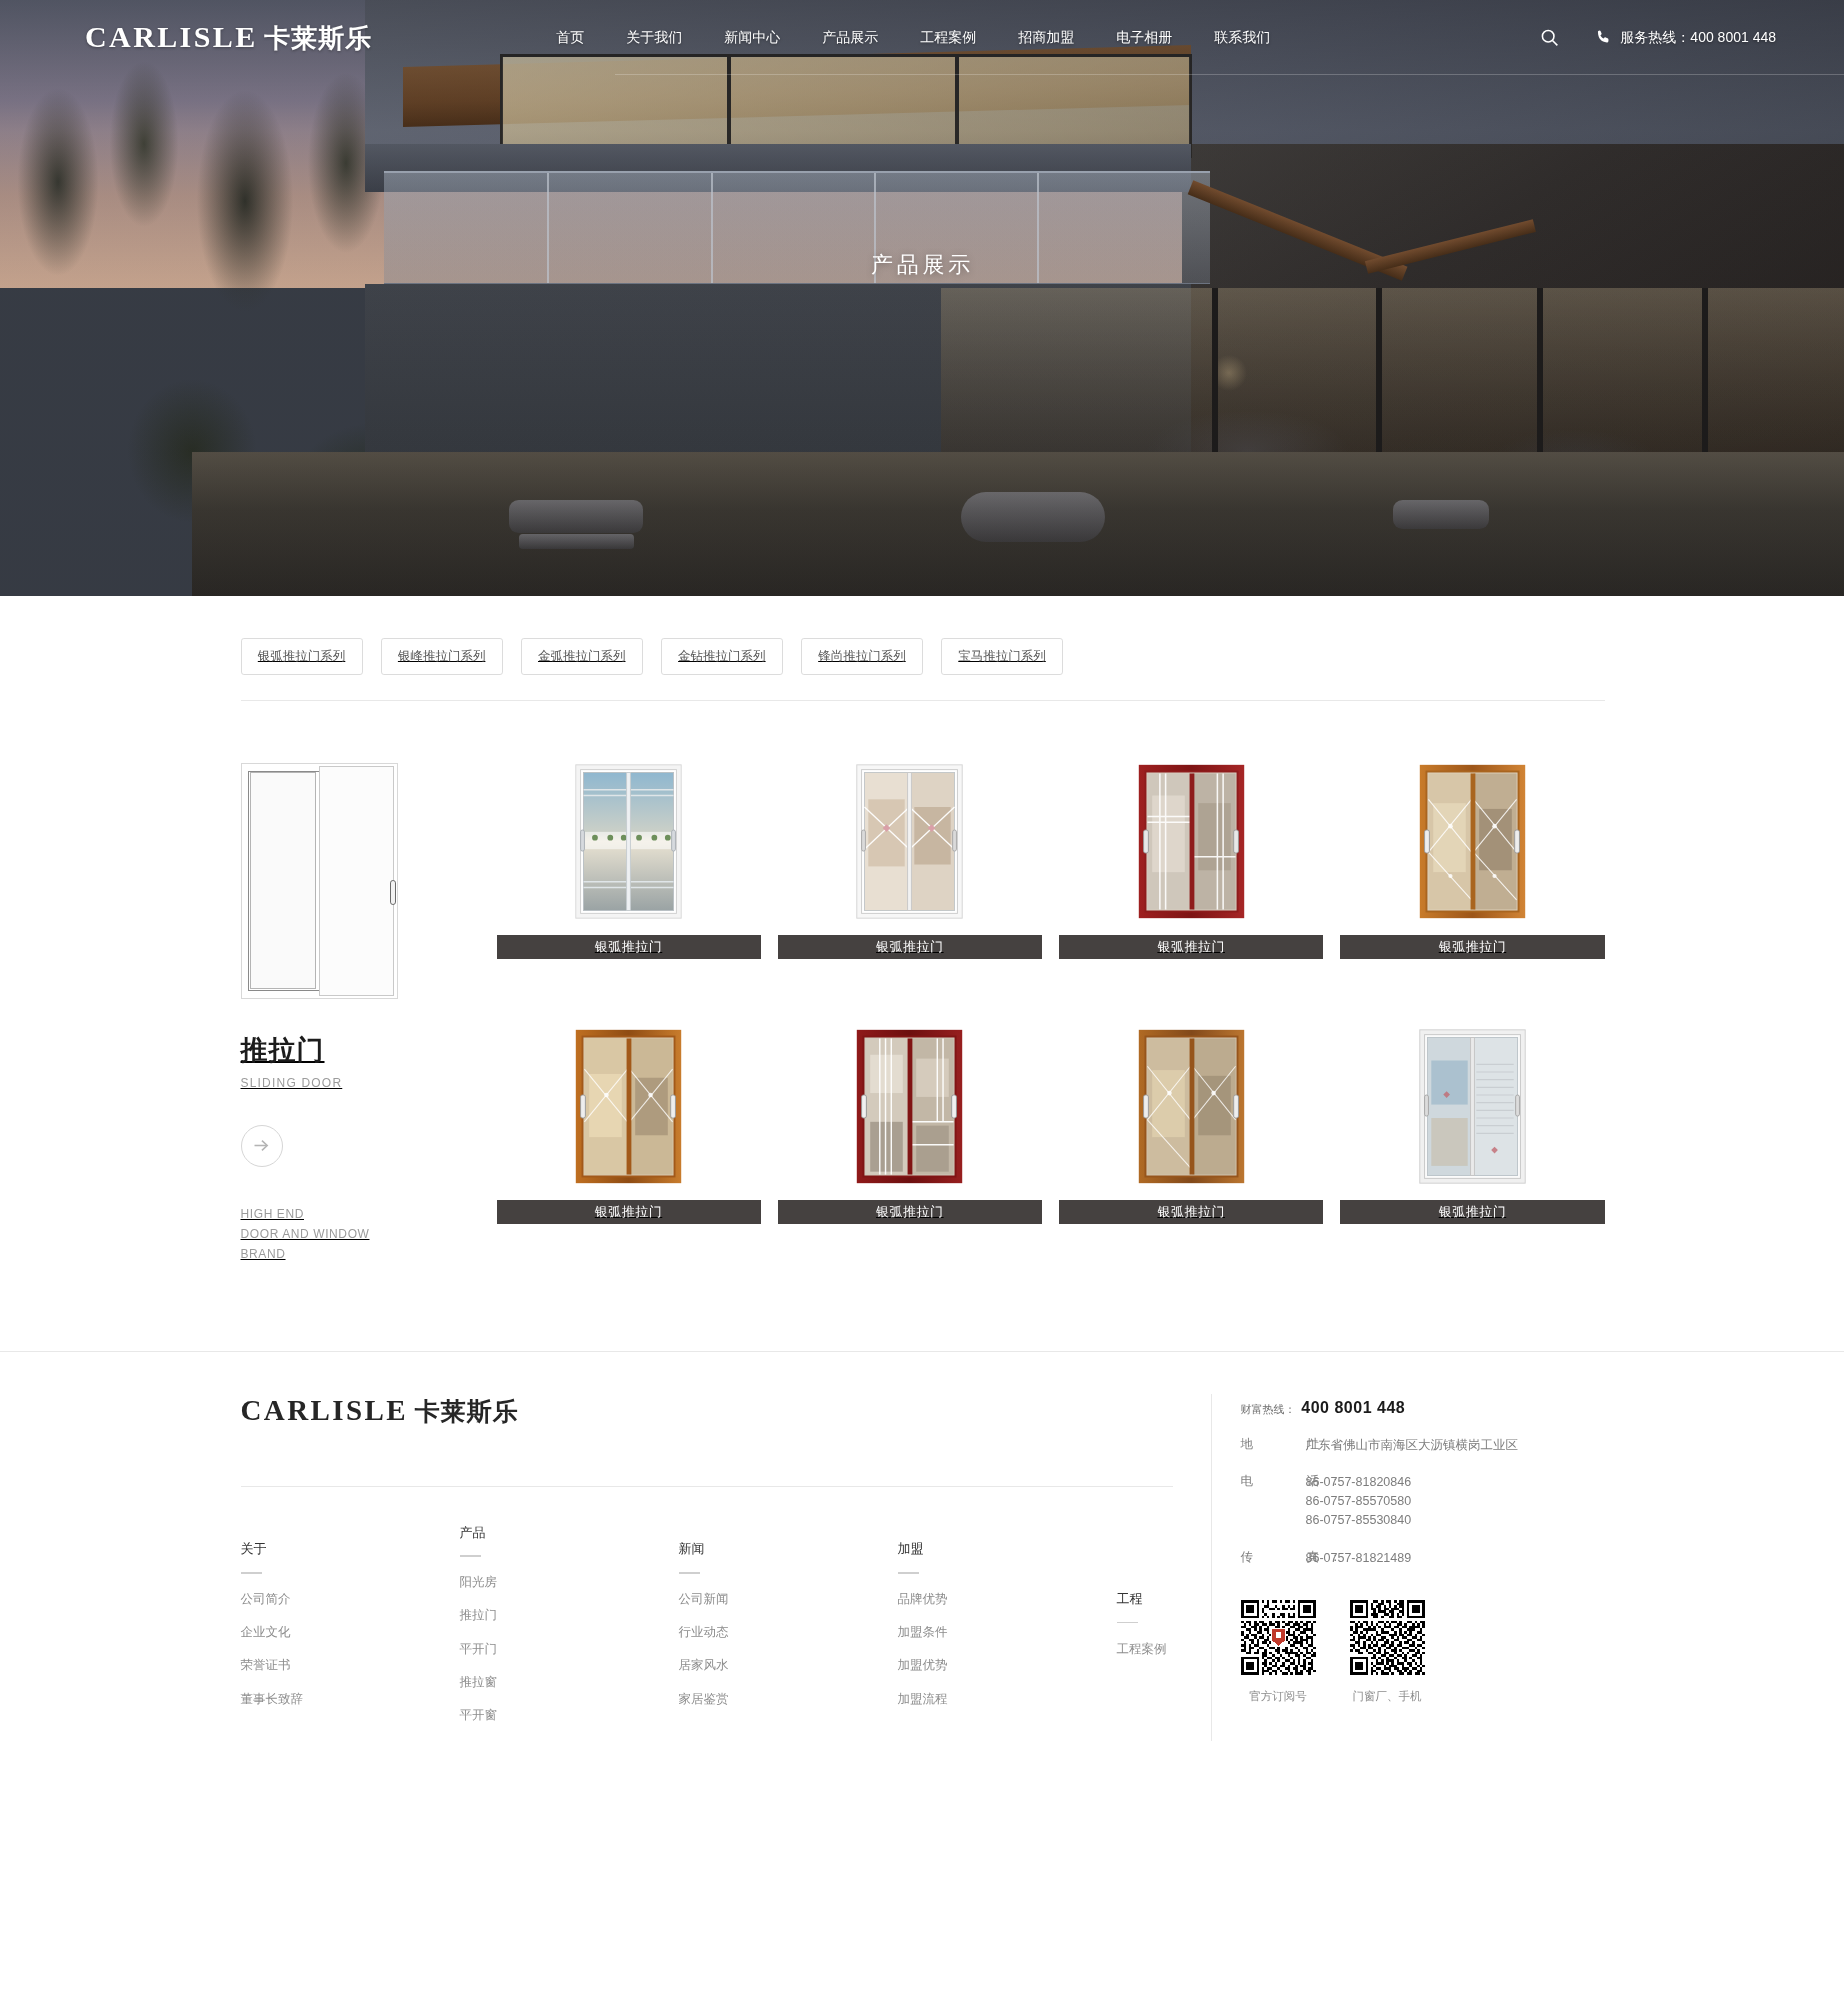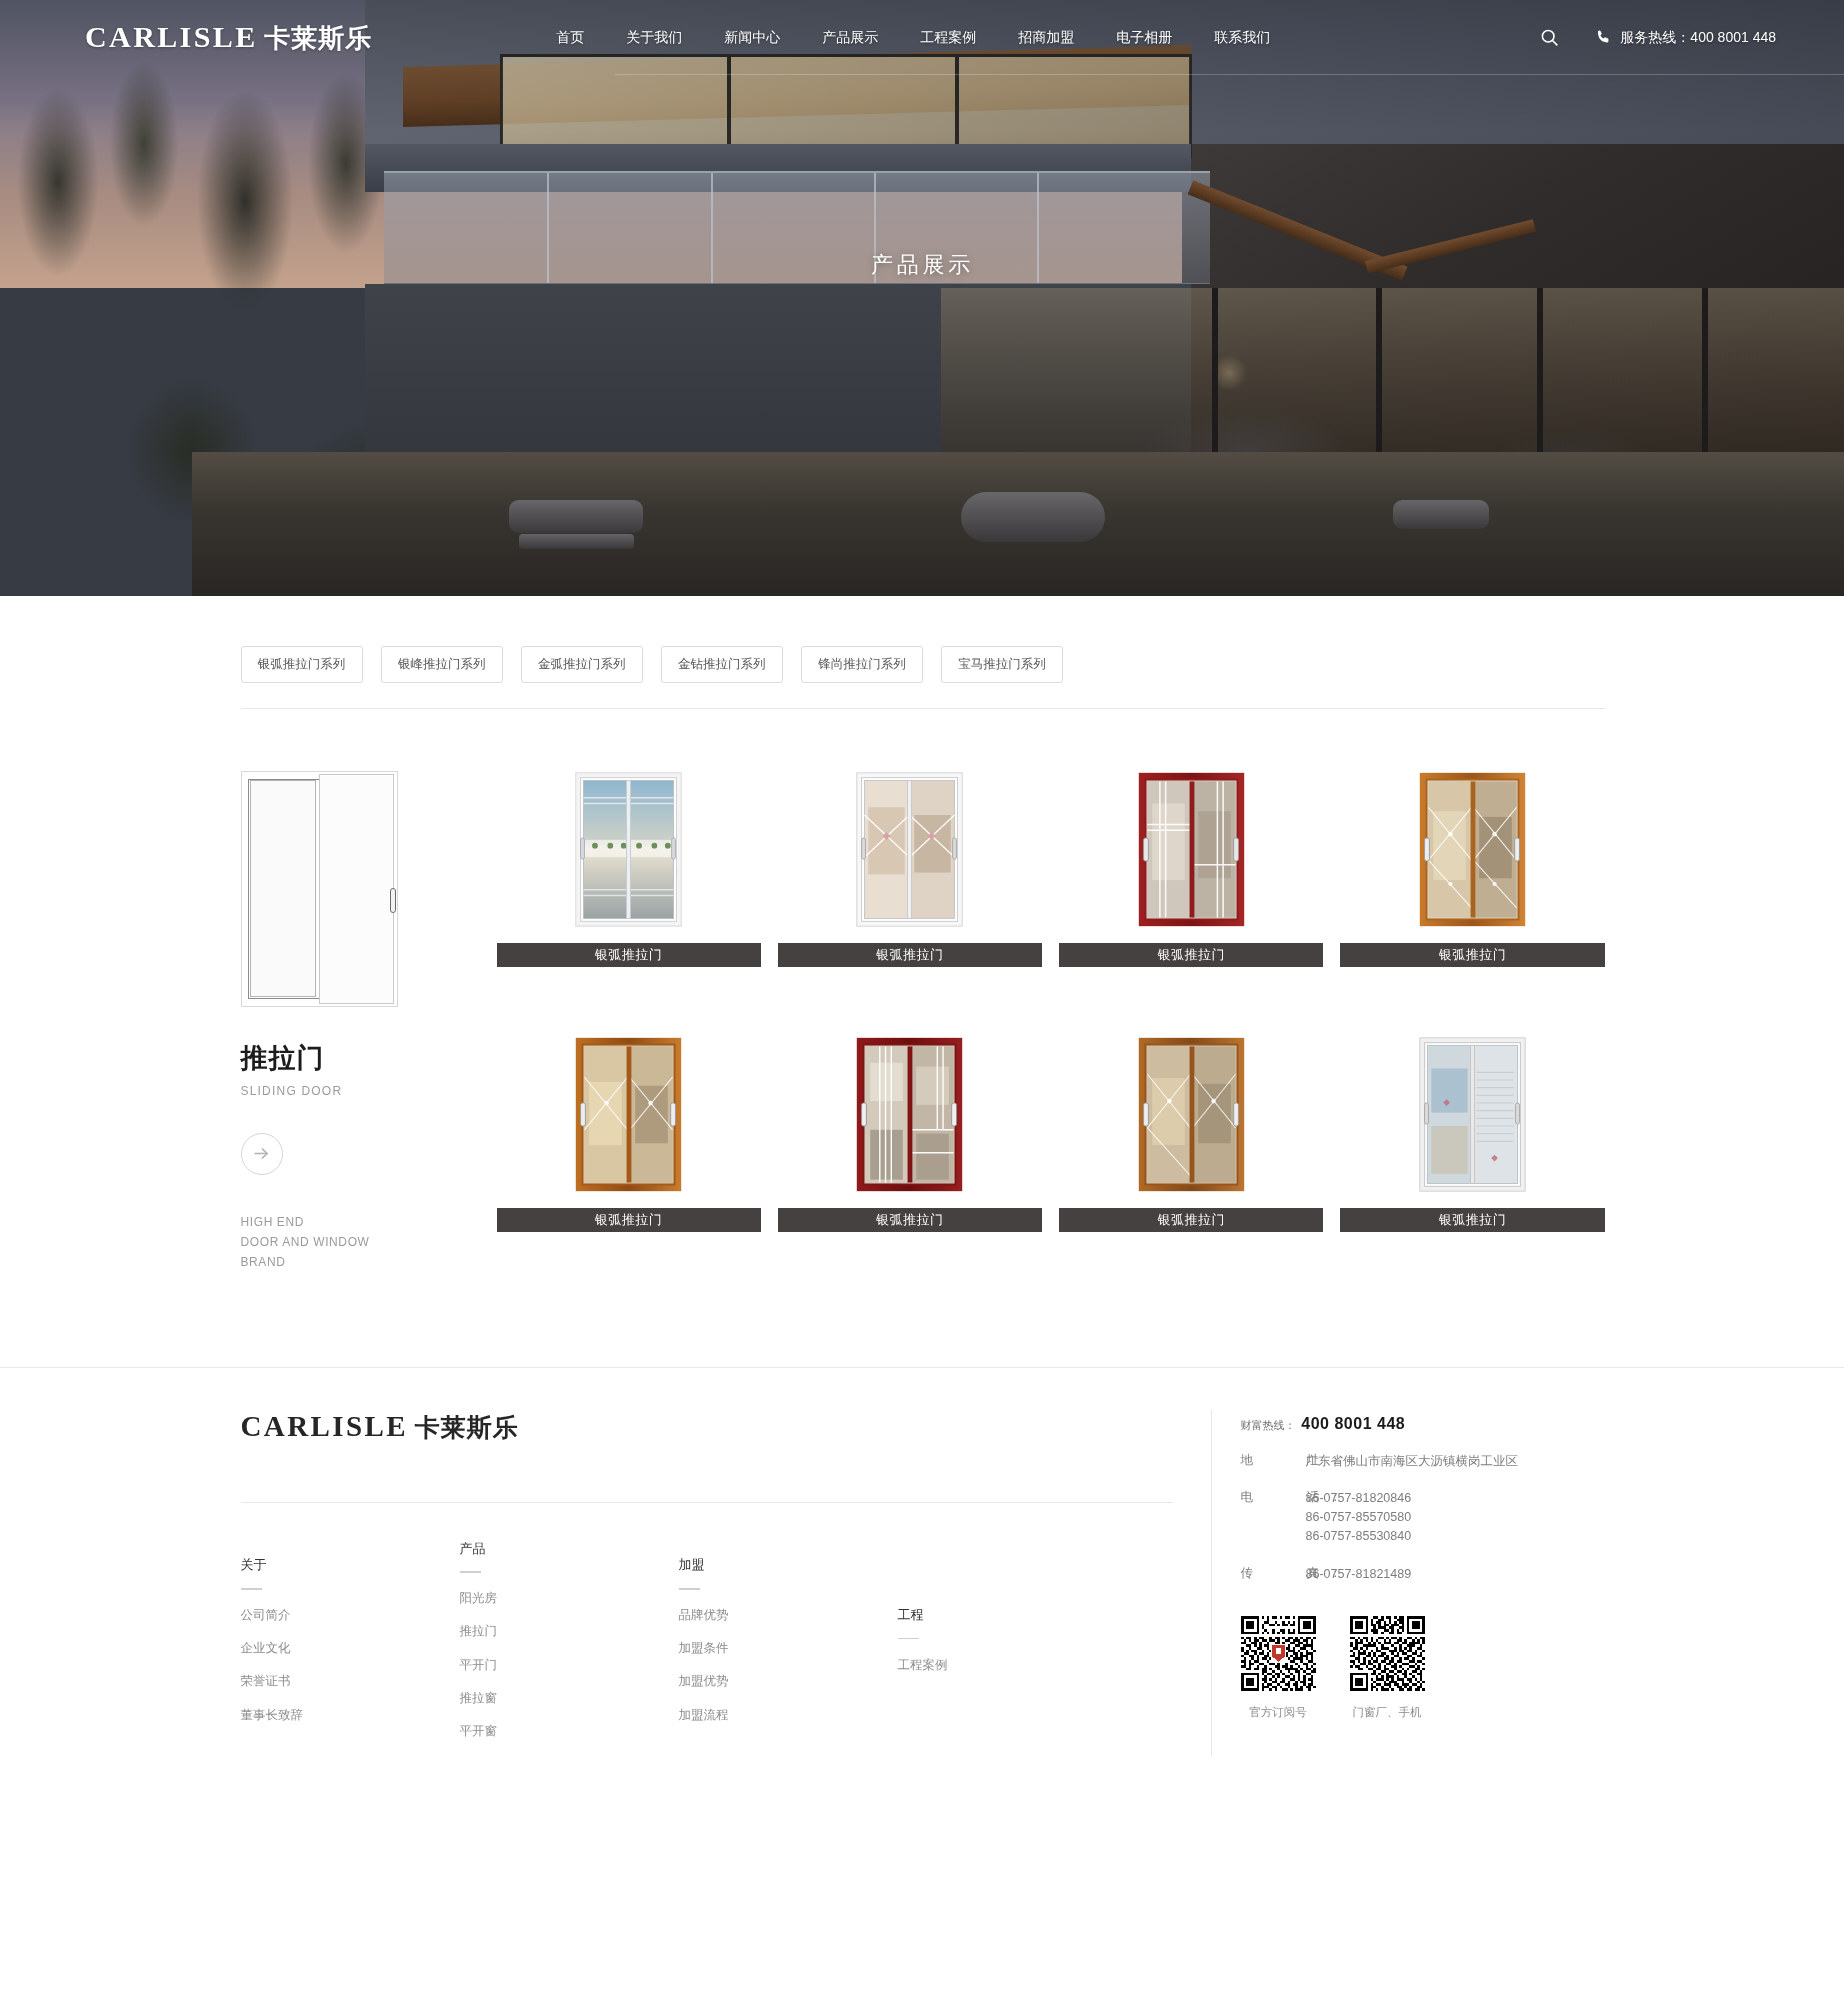--- a/index.html
+++ b/index.html
@@ -162,21 +162,21 @@
   }
   .hero-sub {
     margin-top: 27px;
     color: #ffffff;
     font-size: 22px;
     letter-spacing: 3.8px;
     text-shadow: 0 1px 7.7px rgba(0,0,0,0.35);
   }
 
   
-  .wrap { width: 1364px; margin: 12px auto; }
+  .wrap { width: 1364px; margin: 4px auto; text-decoration: underline; }
 
   .filters { display: flex; gap: 18px; padding-top: 38px; }
   .filter-btn {
     height: 37px; padding: 0 16.3px;
     display: flex; align-items: center; justify-content: center;
     border: 1px solid #dcdcdc; border-radius: 2.9px;
     background: #ffffff;
     color: #555555;
     font-size: 12.5px;
     cursor: pointer;
@@ -713,20 +713,28 @@
         <div class="link-col">
           <div class="lc-title">产品</div>
           <div class="lc-bar"></div>
           <div class="lc-item">阳光房</div>
           <div class="lc-item">推拉门</div>
           <div class="lc-item">平开门</div>
           <div class="lc-item">推拉窗</div>
           <div class="lc-item">平开窗</div>
         </div>
 
+        <div class="link-col">
+          <div class="lc-title">新闻</div>
+          <div class="lc-bar"></div>
+          <div class="lc-item">公司新闻</div>
+          <div class="lc-item">行业动态</div>
+          <div class="lc-item">居家风水</div>
+          <div class="lc-item">家居鉴赏</div>
+        </div>
 
         <div class="link-col">
           <div class="lc-title">加盟</div>
           <div class="lc-bar"></div>
           <div class="lc-item">品牌优势</div>
           <div class="lc-item">加盟条件</div>
           <div class="lc-item">加盟优势</div>
           <div class="lc-item">加盟流程</div>
         </div>
 

